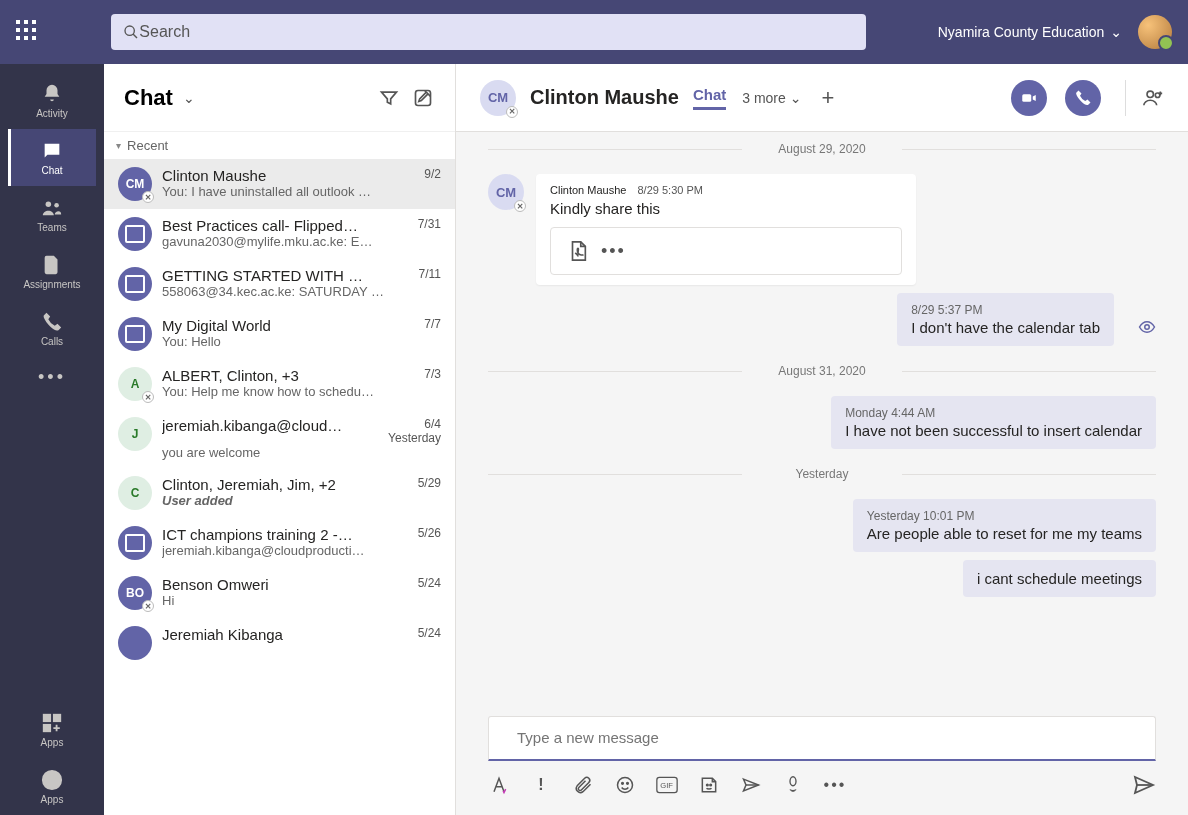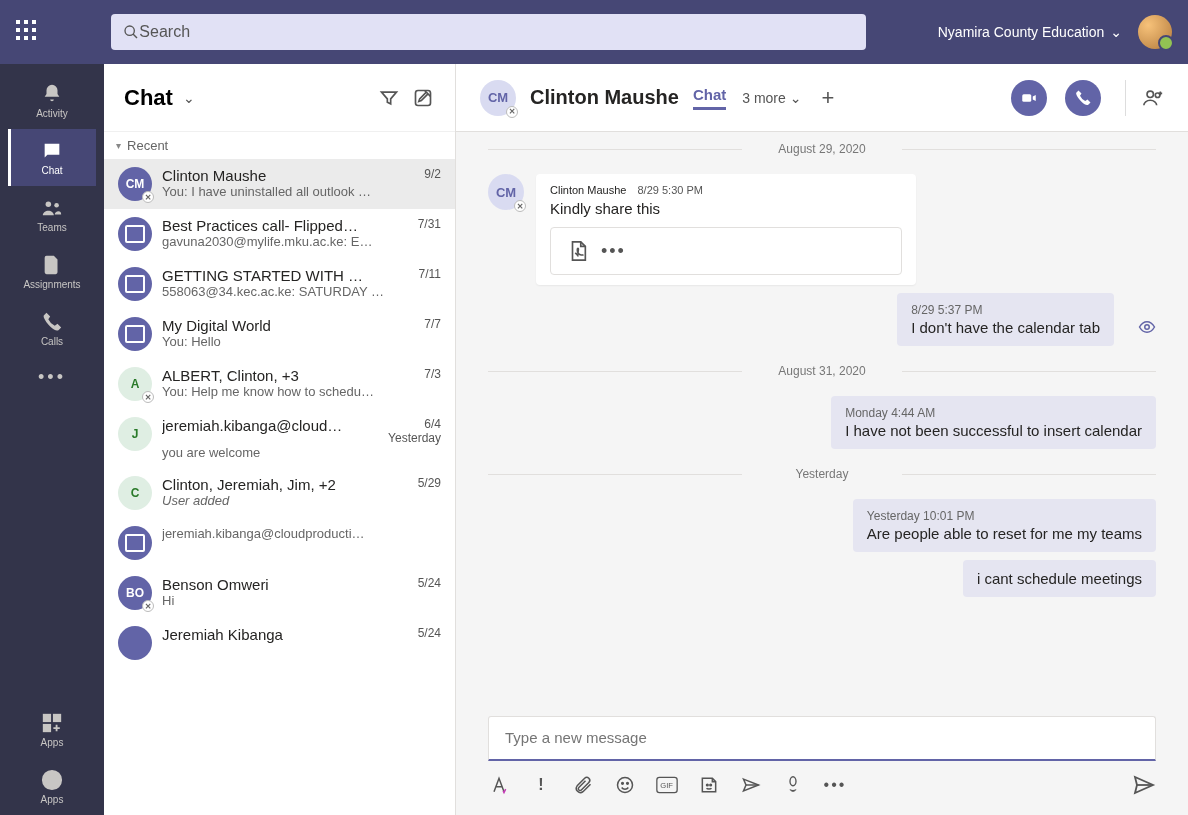--- a/index.html
+++ b/index.html
@@ -46,21 +46,21 @@
   .avatar { width: 34px; height: 34px; border-radius: 50%; background: #6264a7; color: #fff; font-size: 12px; font-weight: 600; display: flex; align-items: center; justify-content: center; flex-shrink: 0; position: relative; }
   .avatar.cal { background: #6264a7; }
   .avatar.cal::before { content: ""; width: 16px; height: 14px; border: 2px solid #fff; border-radius: 2px; position: absolute; }
   .avatar.grp { background: #dfeee3; color: #2a7a2a; }
   .avatar .presence { position: absolute; bottom: -2px; right: -2px; width: 12px; height: 12px; background: #fff; border: 1px solid #bbb; border-radius: 50%; display:flex; align-items:center; justify-content:center; font-size:8px; color:#666; }
   .chat-item-body { flex: 1; min-width: 0; }
   .chat-item-row1 { display: flex; justify-content: space-between; gap: 8px; }
   .chat-item-title { font-size: 15px; color: #252423; white-space: nowrap; overflow: hidden; text-overflow: ellipsis; }
   .chat-item-date { font-size: 12px; color: #555; flex-shrink: 0; }
   .chat-item-preview { font-size: 13px; color: #666; white-space: nowrap; overflow: hidden; text-overflow: ellipsis; }
-  .chat-item-preview.italic { font-style: italic; }
+  .chat-item-preview.italic { font-style: italic; font-weight: bold; }
 
   
   .convo-col { flex: 1; display: flex; flex-direction: column; background: #f5f5f5; min-width: 0; }
   .convo-header { height: 68px; background: #fff; border-bottom: 1px solid #e1dfdd; display: flex; align-items: center; padding: 0 24px; gap: 14px; }
   .convo-avatar { width: 36px; height: 36px; border-radius: 50%; background: #d9dbf1; color: #6264a7; font-size: 13px; font-weight: 600; display:flex; align-items:center; justify-content:center; position:relative; }
   .convo-avatar .presence { position: absolute; bottom: -2px; right: -2px; width: 12px; height: 12px; background: #fff; border: 1px solid #bbb; border-radius: 50%; display:flex; align-items:center; justify-content:center; font-size:8px; color:#666; }
   .convo-title { font-size: 20px; font-weight: 700; color: #252423; }
   .convo-tabs { display: flex; gap: 16px; align-items: center; }
   .convo-tab { font-size: 15px; color: #666; padding: 0 0 4px 0; cursor: pointer; }
   .convo-tab.active { color: #6264a7; font-weight: 600; border-bottom: 3px solid #6264a7; }
@@ -88,21 +88,21 @@
   .attachment-more { color:#555; font-size:18px; letter-spacing:2px; cursor:pointer; }
 
   .msg-out-wrap { display:flex; justify-content:flex-end; align-items:flex-start; gap:24px; }
   .msg-out { background: #e5e5f1; border-radius: 4px; padding: 10px 14px; max-width: 55%; }
   .msg-out .time { font-size: 12px; color: #666; margin-bottom: 2px; }
   .msg-out .text { font-size: 15px; color: #252423; }
   .eye { color:#6264a7; align-self:center; margin-top:14px; }
 
   
   .compose-wrap { padding: 0 32px 18px 32px; }
-  .compose-input { background:#fff; border:1px solid #e1dfdd; border-bottom: 2px solid #6264a7; border-radius: 3px 3px 0 0; padding: 12px 16px; }
+  .compose-input { background:#fff; border:1px solid #e1dfdd; border-bottom: 2px solid #6264a7; border-radius: 3px 3px 0 0; padding: 12px 28px; }
   .compose-input input { border:none; outline:none; width:100%; font-size:15px; color:#555; background:transparent; }
   .compose-toolbar { display:flex; align-items:center; gap: 20px; margin-top: 12px; color:#555; }
   .compose-toolbar .tool { cursor:pointer; display:flex; align-items:center; justify-content:center; width: 22px; height: 22px; }
   .compose-toolbar .spacer { flex:1; }
   .send-btn { cursor:pointer; color:#555; }
 
   svg { display:block; }
 </style>
 </head>
 <body>
@@ -299,20 +299,24 @@
               <div class="chat-item-row1">
                 <div class="chat-item-title">Clinton, Jeremiah, Jim, +2</div>
                 <div class="chat-item-date">5/29</div>
               </div>
               <div class="chat-item-preview italic">User added</div>
             </div>
           </div>
           <div class="chat-item">
             <div class="avatar cal"></div>
             <div class="chat-item-body">
+              <div class="chat-item-row1">
+                <div class="chat-item-title">ICT champions training 2 -…</div>
+                <div class="chat-item-date">5/26</div>
+              </div>
               <div class="chat-item-preview">jeremiah.kibanga@cloudproducti…</div>
             </div>
           </div>
           <div class="chat-item">
             <div class="avatar">BO<span class="presence">✕</span></div>
             <div class="chat-item-body">
               <div class="chat-item-row1">
                 <div class="chat-item-title">Benson Omweri</div>
                 <div class="chat-item-date">5/24</div>
               </div>

